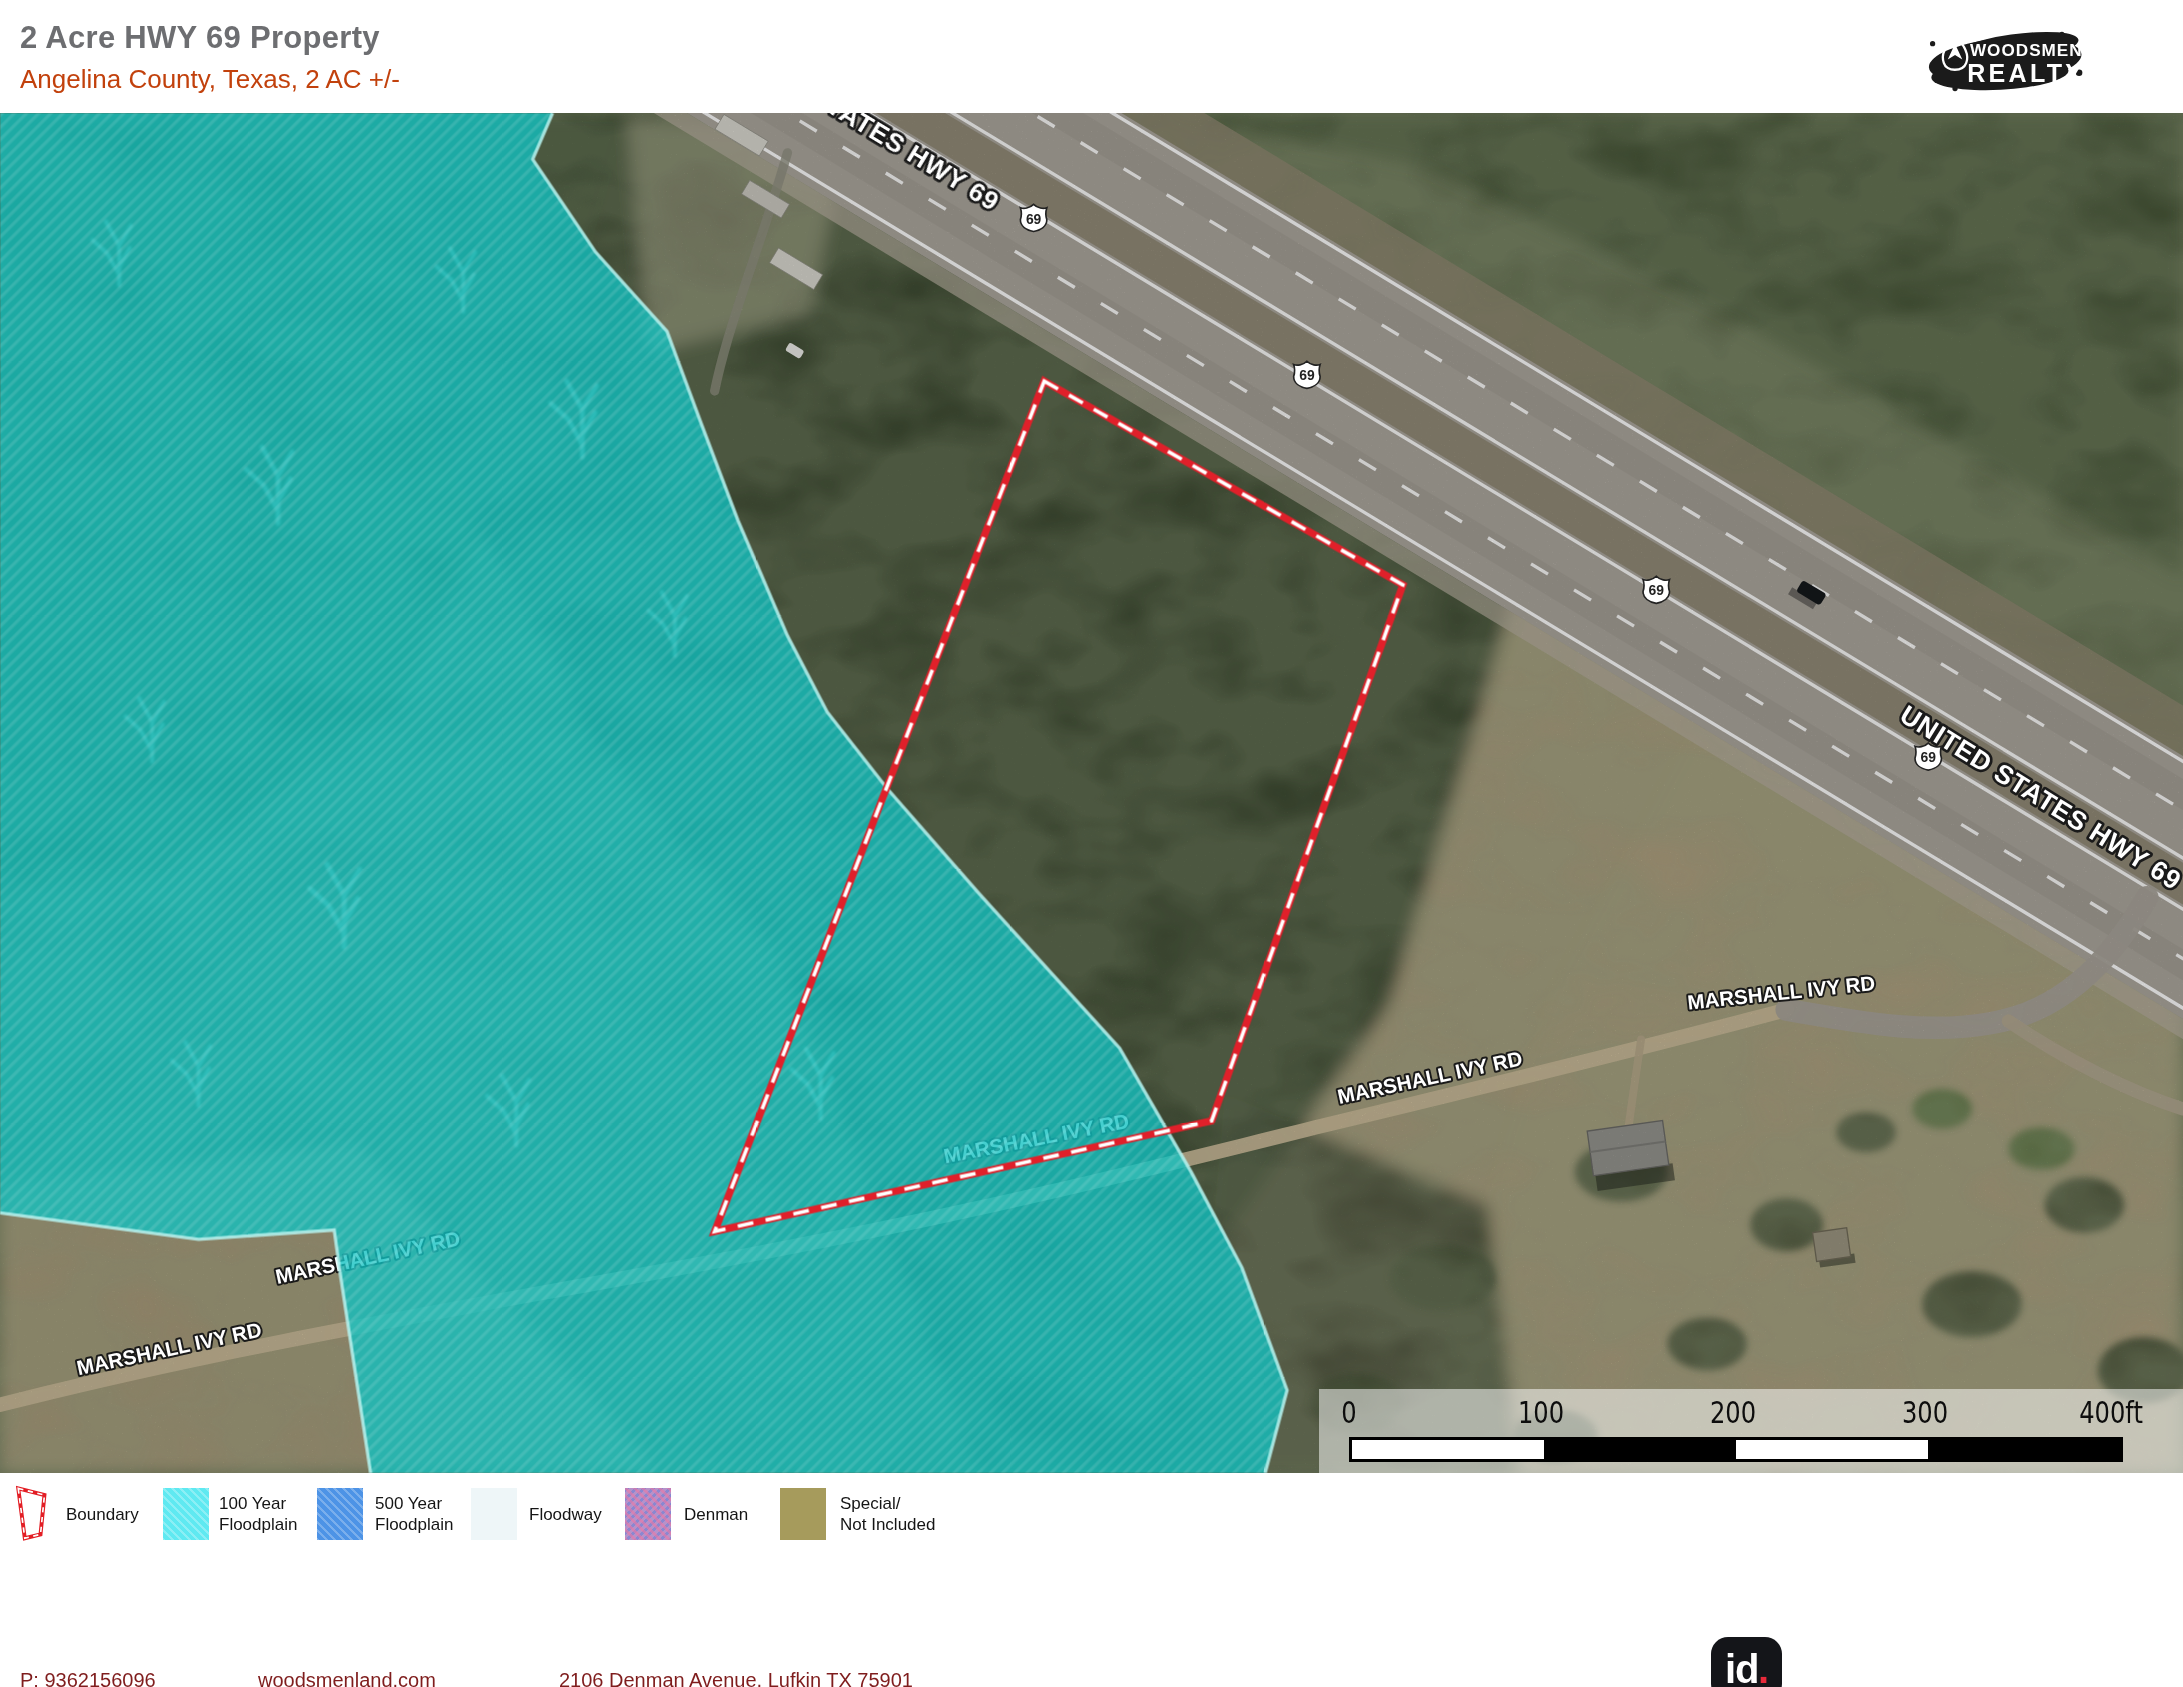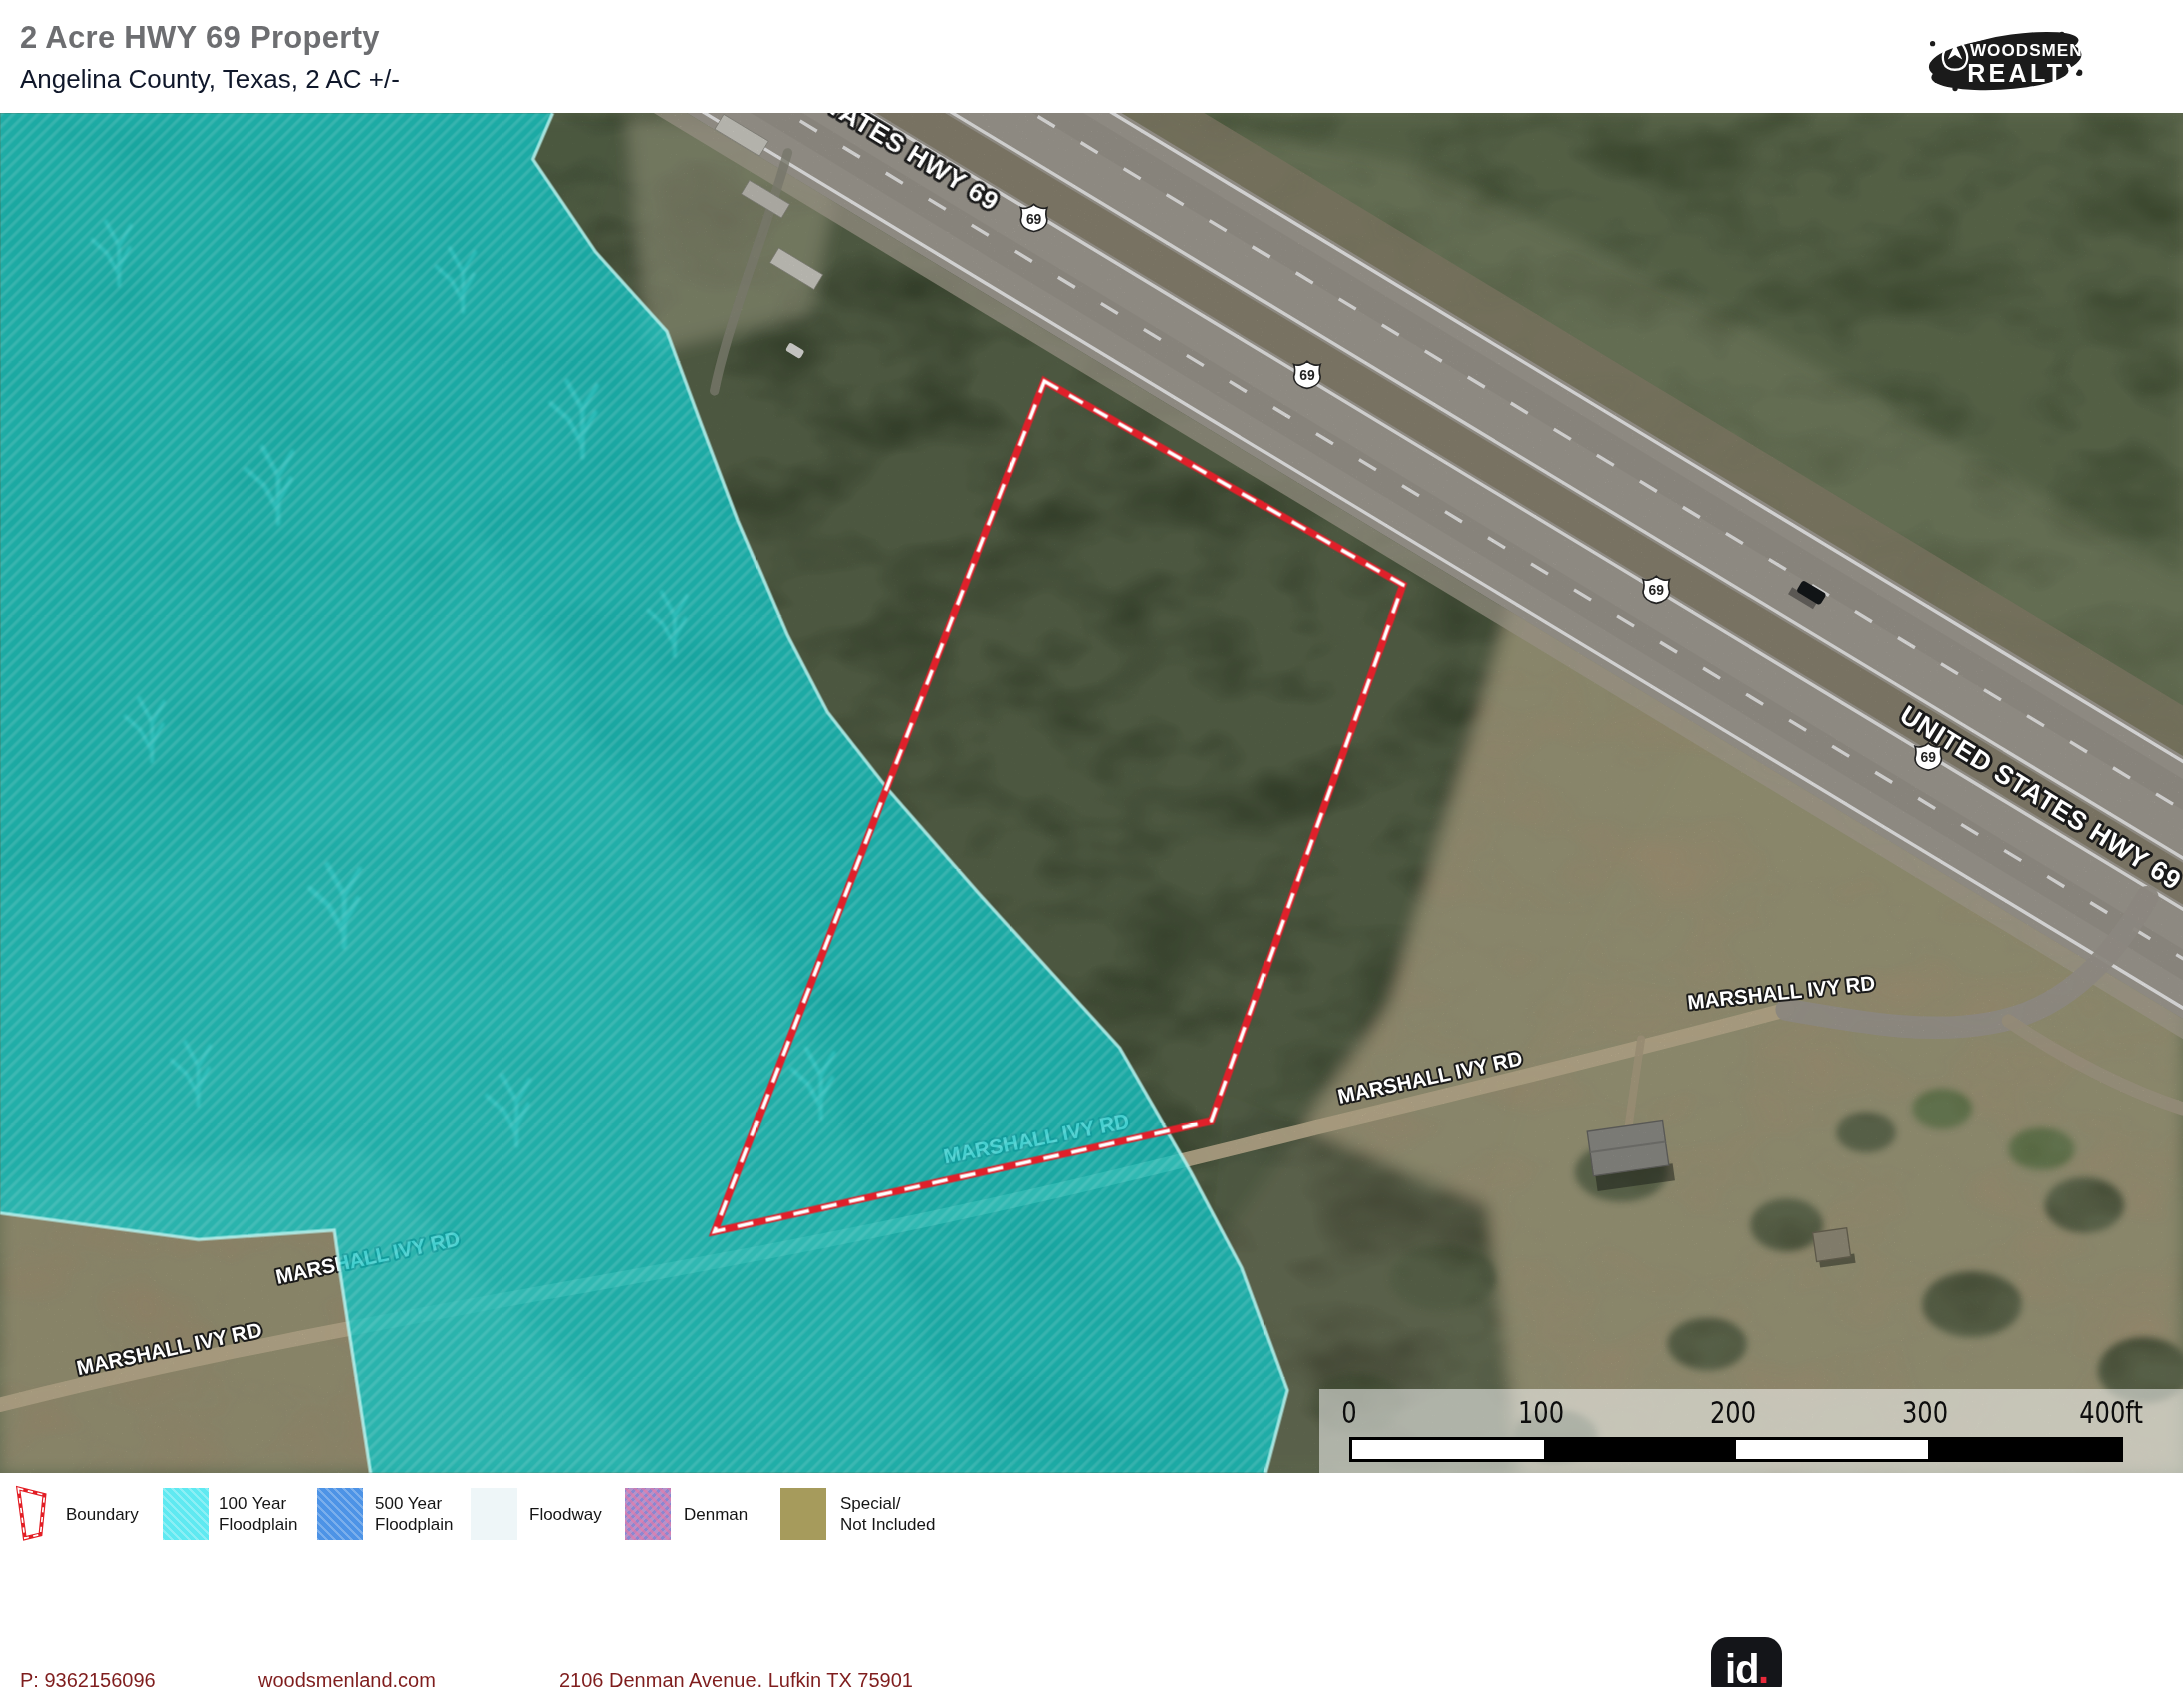--- a/index.html
+++ b/index.html
@@ -1,20 +1,20 @@
 <!DOCTYPE html>
 <html style="font-size:10.6px"><head>
 <meta charset="utf-8">
 <style>
   html,body{margin:0;padding:0;background:#ffffff;}
   .page{position:relative;width:2183px;height:1688px;background:#ffffff;overflow:hidden;
         font-family:"Liberation Sans",sans-serif;margin-top:16px;}
   
   .hdr-title{position:absolute;left:20px;top:4px;font-size:31px;font-weight:bold;color:#6d6e71;letter-spacing:0.3px;}
-  .hdr-sub{position:absolute;left:20px;top:48px;font-size:26px;color:#0f172a;}
+  .hdr-sub{position:absolute;left:20px;top:48px;font-size:26px;color:#c2410c;}
   .brand{position:absolute;left:1926px;top:5.3px;width:161px;height:81px;}
   
   .map{position:absolute;left:0;top:97px;width:2183px;height:1360px;overflow:hidden;background:#5d684a;}
   .olabel{paint-order:stroke;stroke-linejoin:round;font-weight:bold;font-family:"Liberation Sans",sans-serif;}
   
   .scalebar{position:absolute;left:1319px;top:1373px;width:864px;height:84px;background:rgba(255,255,255,.52);}
   .sb-num{position:absolute;top:5.3px;transform:translateX(-50%) scaleX(.78);font-size:31px;color:#0d0d0d;
           font-family:"DejaVu Sans",sans-serif;}
   .sb-bar{position:absolute;left:30px;top:48px;width:768px;height:18.5px;border:3.3px solid #000;display:flex;}
   .sb-seg{flex:1 1 0;height:100%;}

